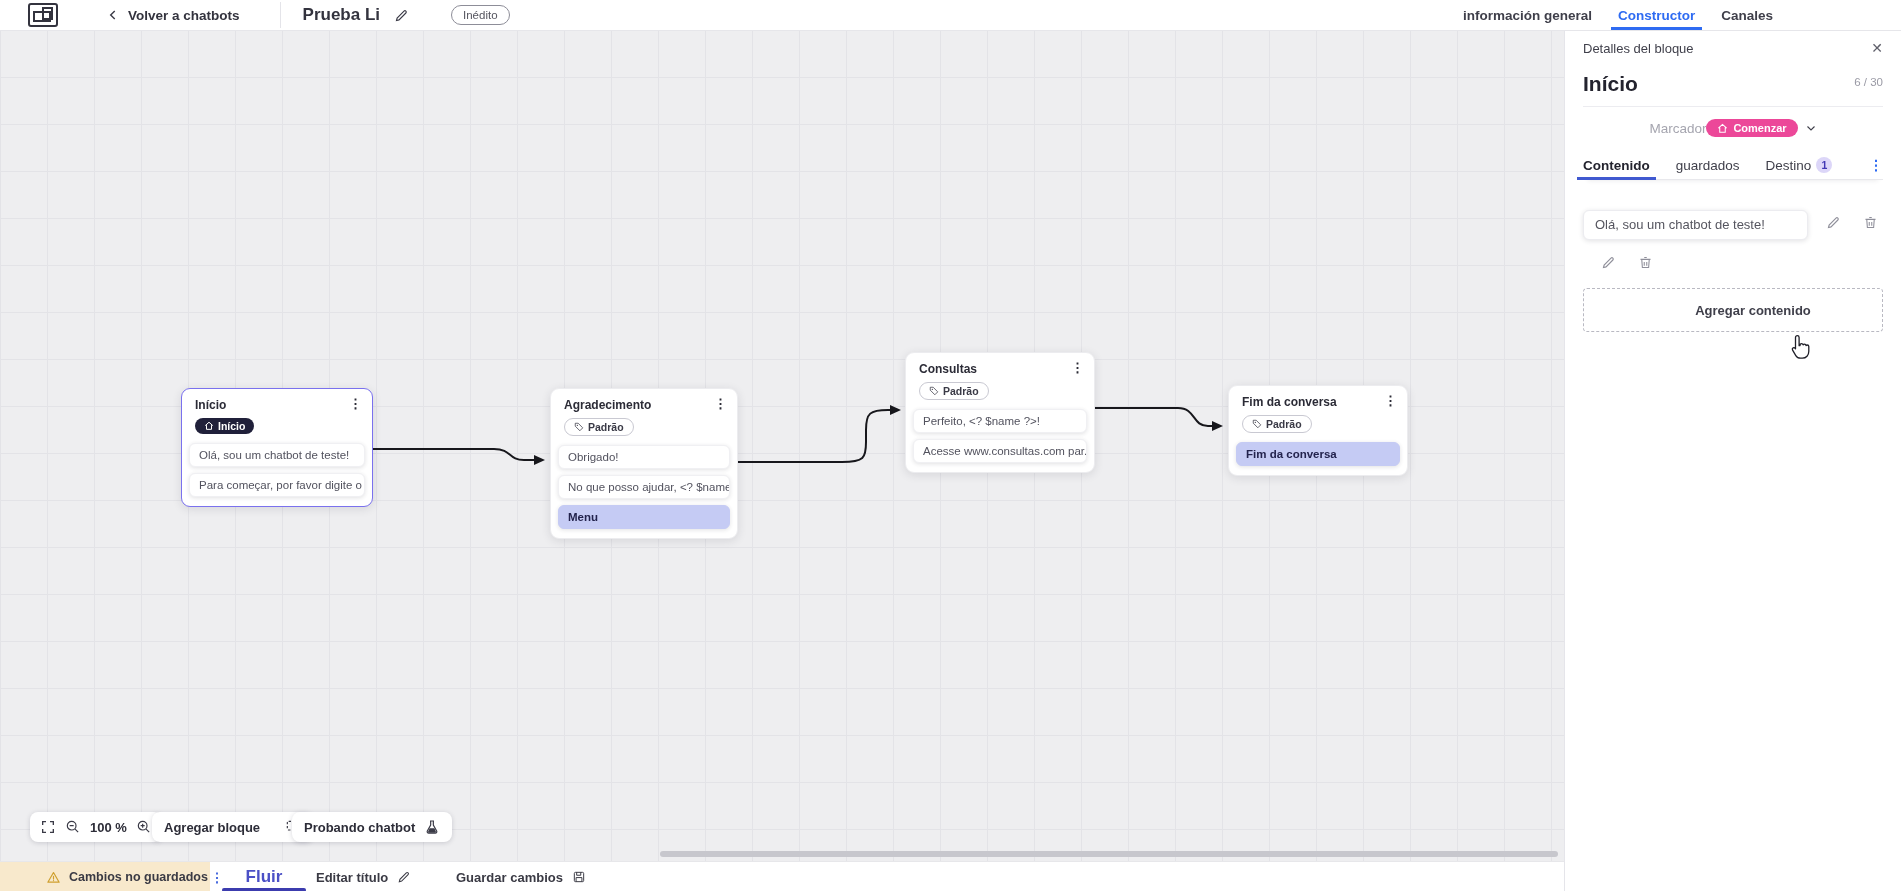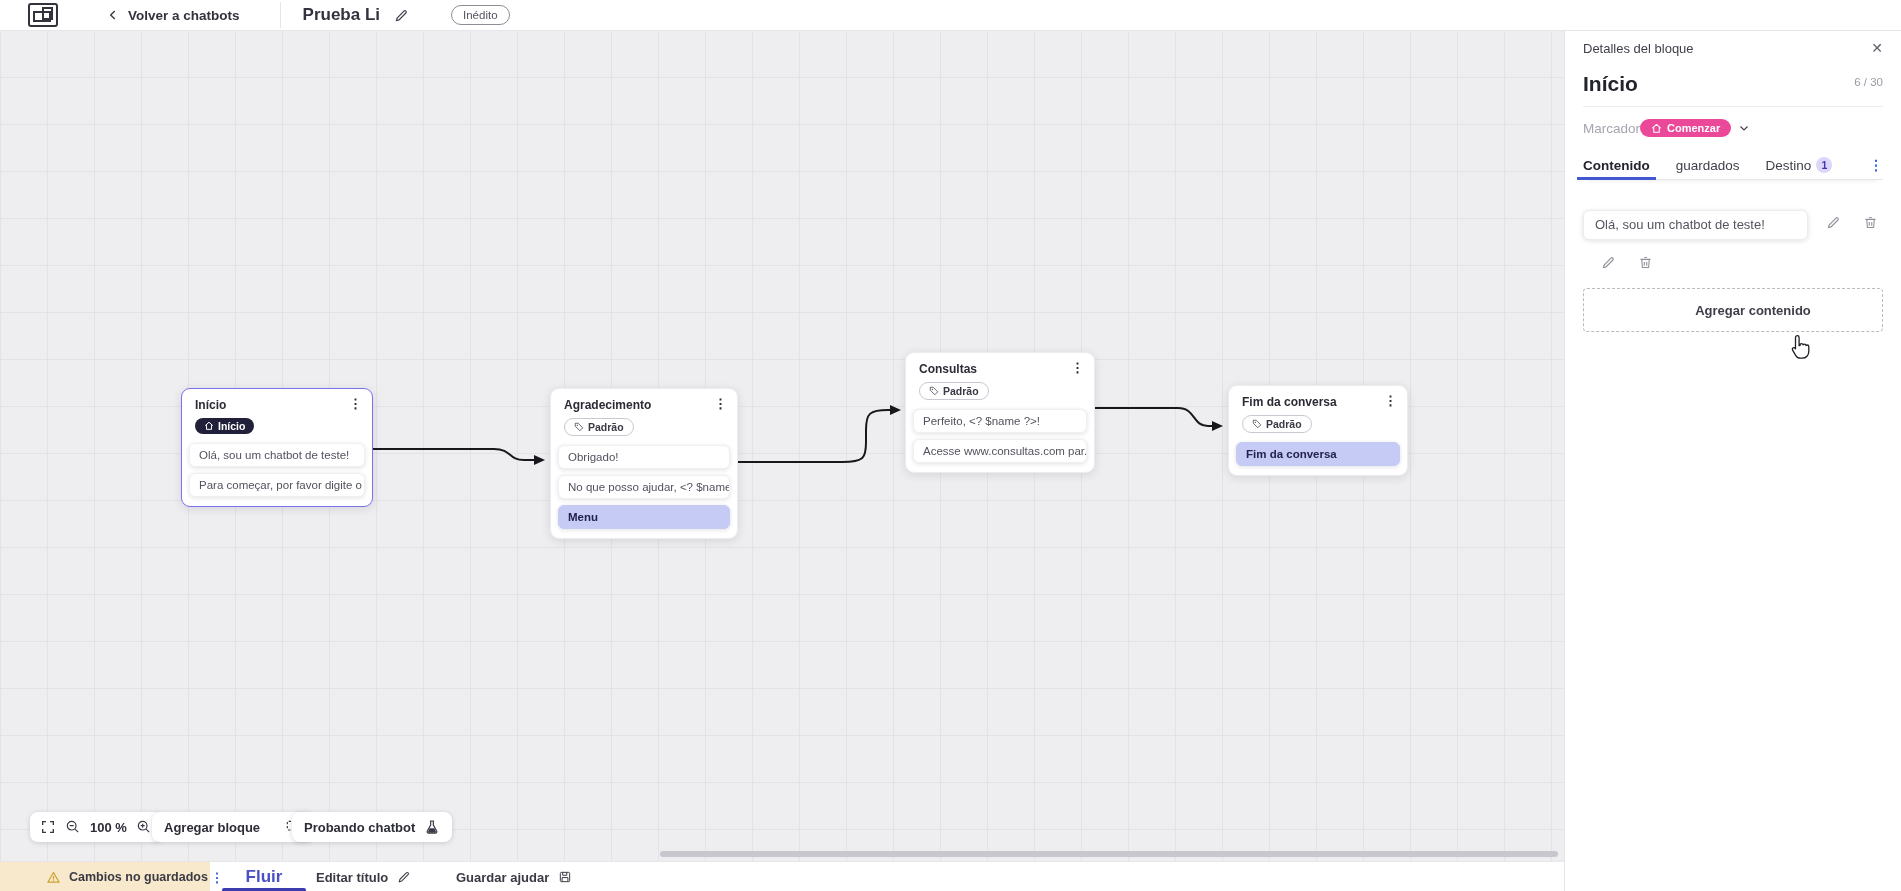--- a/index.html
+++ b/index.html
@@ -67,21 +67,21 @@
   
   .panel{position:absolute;left:1564px;top:30px;width:337px;height:861px;background:#fff;
          border-left:1px solid #e5e5ea;box-sizing:border-box;padding:8px 18px;z-index:20;}
   .p-header{display:flex;justify-content:space-between;align-items:center;margin-top:2px;}
   .p-header-label{font-size:13px;color:#3f3f4a;}
   .p-close{font-size:14px;color:#5f5f6a;cursor:pointer;}
   .p-title-row{display:flex;justify-content:space-between;align-items:flex-start;margin-top:16px;}
   .p-title{font-size:21px;font-weight:bold;color:#23232e;}
   .p-counter{font-size:11.5px;color:#9a9aa5;margin-top:4px;}
   .p-divider{height:1px;background:#ececf0;margin-top:10px;}
-  .p-marker{display:flex;justify-content:flex-start;align-items:center;margin-top:8px;height:26px;}
+  .p-marker{display:flex;justify-content:center;align-items:center;margin-top:8px;height:26px;}
   .p-marker-label{font-size:13.5px;color:#a5a5af;}
   .p-marker-right{display:flex;align-items:center;gap:7px;}
   .marker-pill{display:inline-flex;align-items:center;gap:5px;background:#ec4899;color:#fff;
                border-radius:12px;padding:3px 11px;font-size:11px;font-weight:bold;cursor:pointer;}
   .marker-pill svg{width:11px;height:11px;}
   .p-marker-right .chev{width:12px;height:12px;color:#3f3f4a;cursor:pointer;}
   .p-tabs{display:flex;align-items:center;margin-top:10px;height:28px;border-bottom:1px solid #e8e8ec;
           box-shadow:0 5px 5px -5px rgba(40,40,60,.12);position:relative;}
   .p-tab{font-size:13.5px;color:#3f3f4a;margin-right:26px;height:28px;display:flex;align-items:center;gap:5px;
          position:relative;cursor:pointer;}
@@ -133,20 +133,25 @@
         </svg>
       <span class="back-label">Volver a chatbots</span>
     </div>
     <div class="tb-divider"></div>
     <span class="doc-title">Prueba Li</span>
     <svg class="edit-pen" viewBox="0 0 24 24" fill="none" stroke="currentColor" stroke-width="1.8">
         <path d="M4 20 l1-4 L16 5 a2.1 2.1 0 0 1 3 3 L8 19 z"></path>
       </svg>
     <span class="status-badge">Inédito</span>
 
+    <nav class="tb-tabs">
+      <span class="tb-tab t0">información general</span>
+      <span class="tb-tab t1 active">Constructor</span>
+      <span class="tb-tab t2">Canales</span>
+    </nav>
   </header>
 
   <div class="canvas">
 
     <svg class="connections" width="1564" height="831" viewBox="0 0 1564 831">
       <defs>
         <marker id="arrow" markerUnits="userSpaceOnUse" markerWidth="12" markerHeight="10" refX="2" refY="5" orient="auto">
           <path d="M0 0 L11 5 L0 10 z" fill="#17171c"></path>
         </marker>
       </defs>
@@ -337,21 +342,21 @@
     </div>
     <span class="bb-kebab">⋮</span>
     <span class="bb-fluir">Fluir</span>
     <span class="bb-item bb-edit">
       <span>Editar título</span>
       <svg viewBox="0 0 24 24" fill="none" stroke="currentColor" stroke-width="1.8">
           <path d="M4 20 l1-4 L16 5 a2.1 2.1 0 0 1 3 3 L8 19 z"></path>
         </svg>
     </span>
     <span class="bb-item bb-save">
-      <span>Guardar ajudar</span>
+      <span>Guardar cambios</span>
       <svg viewBox="0 0 24 24" fill="none" stroke="currentColor" stroke-width="1.7">
           <rect x="4" y="4" width="16" height="16" rx="2"></rect>
           <path d="M8 4 v5 h7 V4 M7 20 v-7 h10 v7"></path>
         </svg>
     </span>
   </footer>
 
   <svg class="cursor" width="24" height="28" viewBox="0 0 24 28">
     <path d="M8.5 3.5 c0-1 .8-1.8 1.8-1.8 s1.8 .8 1.8 1.8 v8.2 l.9-.2 c0-1 .7-1.8 1.6-1.8 .8 0 1.3 .5 1.5 1.2 .3-.5 .8-.8 1.4-.8 .8 0 1.4 .6 1.5 1.4 .3-.3 .7-.5 1.2-.5 .9 0 1.6 .7 1.6 1.6 v4.6 c0 4-2.6 7-6.5 7 h-1.8 c-2.2 0-3.6-.8-4.7-2.6 L5.6 16.2 c-.5-.8-.3-1.8 .5-2.3 .7-.4 1.6-.2 2.1 .5 l.3 .4 z" fill="#fff" stroke="#1f1f28" stroke-width="1.3" stroke-linejoin="round"></path>
   </svg>

